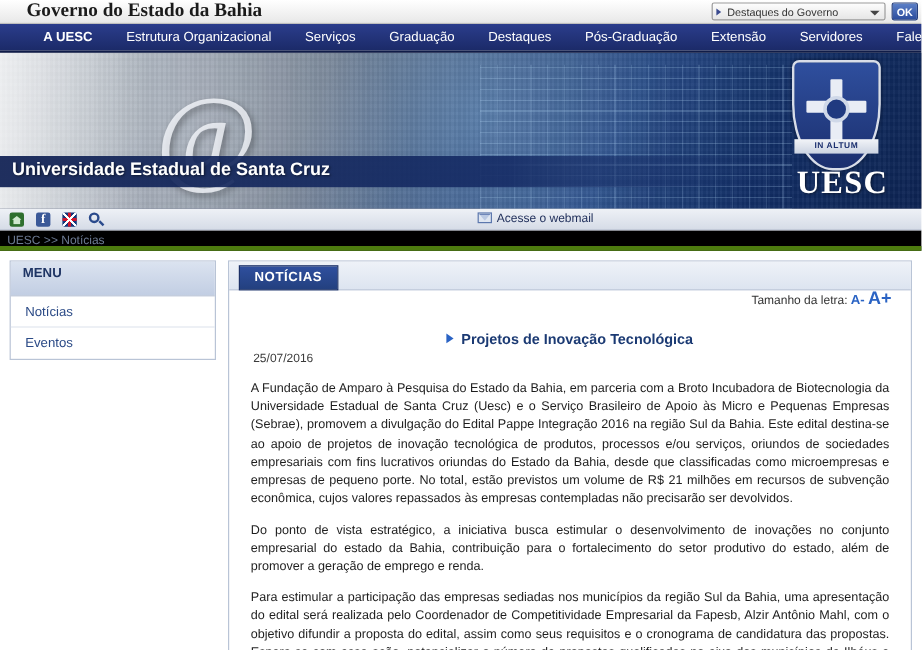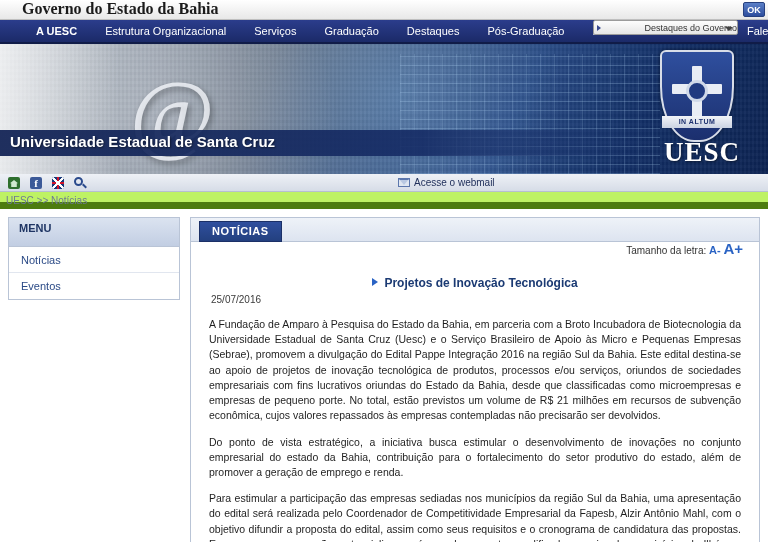--- a/index.html
+++ b/index.html
@@ -23,32 +23,31 @@
     left: 6px; top: 0px;
     font-family: "Liberation Serif", serif;
     font-weight: bold;
     font-size: 16px;
     color: #1b1b1b;
     letter-spacing: 0px;
     margin-left: 16px;
   }
   .gov-select {
     position: absolute;
-    right: 30px; top: 20px;
+    right: 30px; top: 2px;
     width: 145px; height: 15px;
     background: linear-gradient(#fdfdfd, #e6e6e6);
     border: 1px solid #9b9b9b;
     border-radius: 2px;
     font-size: 9px;
     color: #333;
     padding-left: 12px;
     line-height: 14px;
     white-space: nowrap;
     overflow: hidden;
-    text-align: right;
   }
   .gov-select .arrow-left {
     position: absolute; left: 3px; top: 4px;
     width: 0; height: 0;
     border-top: 3px solid transparent;
     border-bottom: 3px solid transparent;
     border-left: 4px solid #3a4a8f;
   }
   .gov-select .arrow-down {
     position: absolute; right: 4px; top: 6px;
@@ -246,25 +245,25 @@
     content: ""; position: absolute; left: 0; top: 0;
     width: 10px; height: 5px;
     border-top: 1px solid #5c77ad;
     clip-path: polygon(0 0, 50% 100%, 100% 0);
     background: #b9c8e2;
   }
 
   
   .breadcrumb {
     height: 17px;
-    background: #bef264;
+    background: #000000;
     font-size: 10px;
     color: #6c7a93;
     padding: 3px 0 0 6px;
-    border-bottom: 7px solid #4d7c0f;
+    border-bottom: 4px solid #4d7c0f;
   }
 
   
   .body-wrap {
     position: relative;
     padding: 6px 0 0 0;
     height: 330px;
   }
 
   

